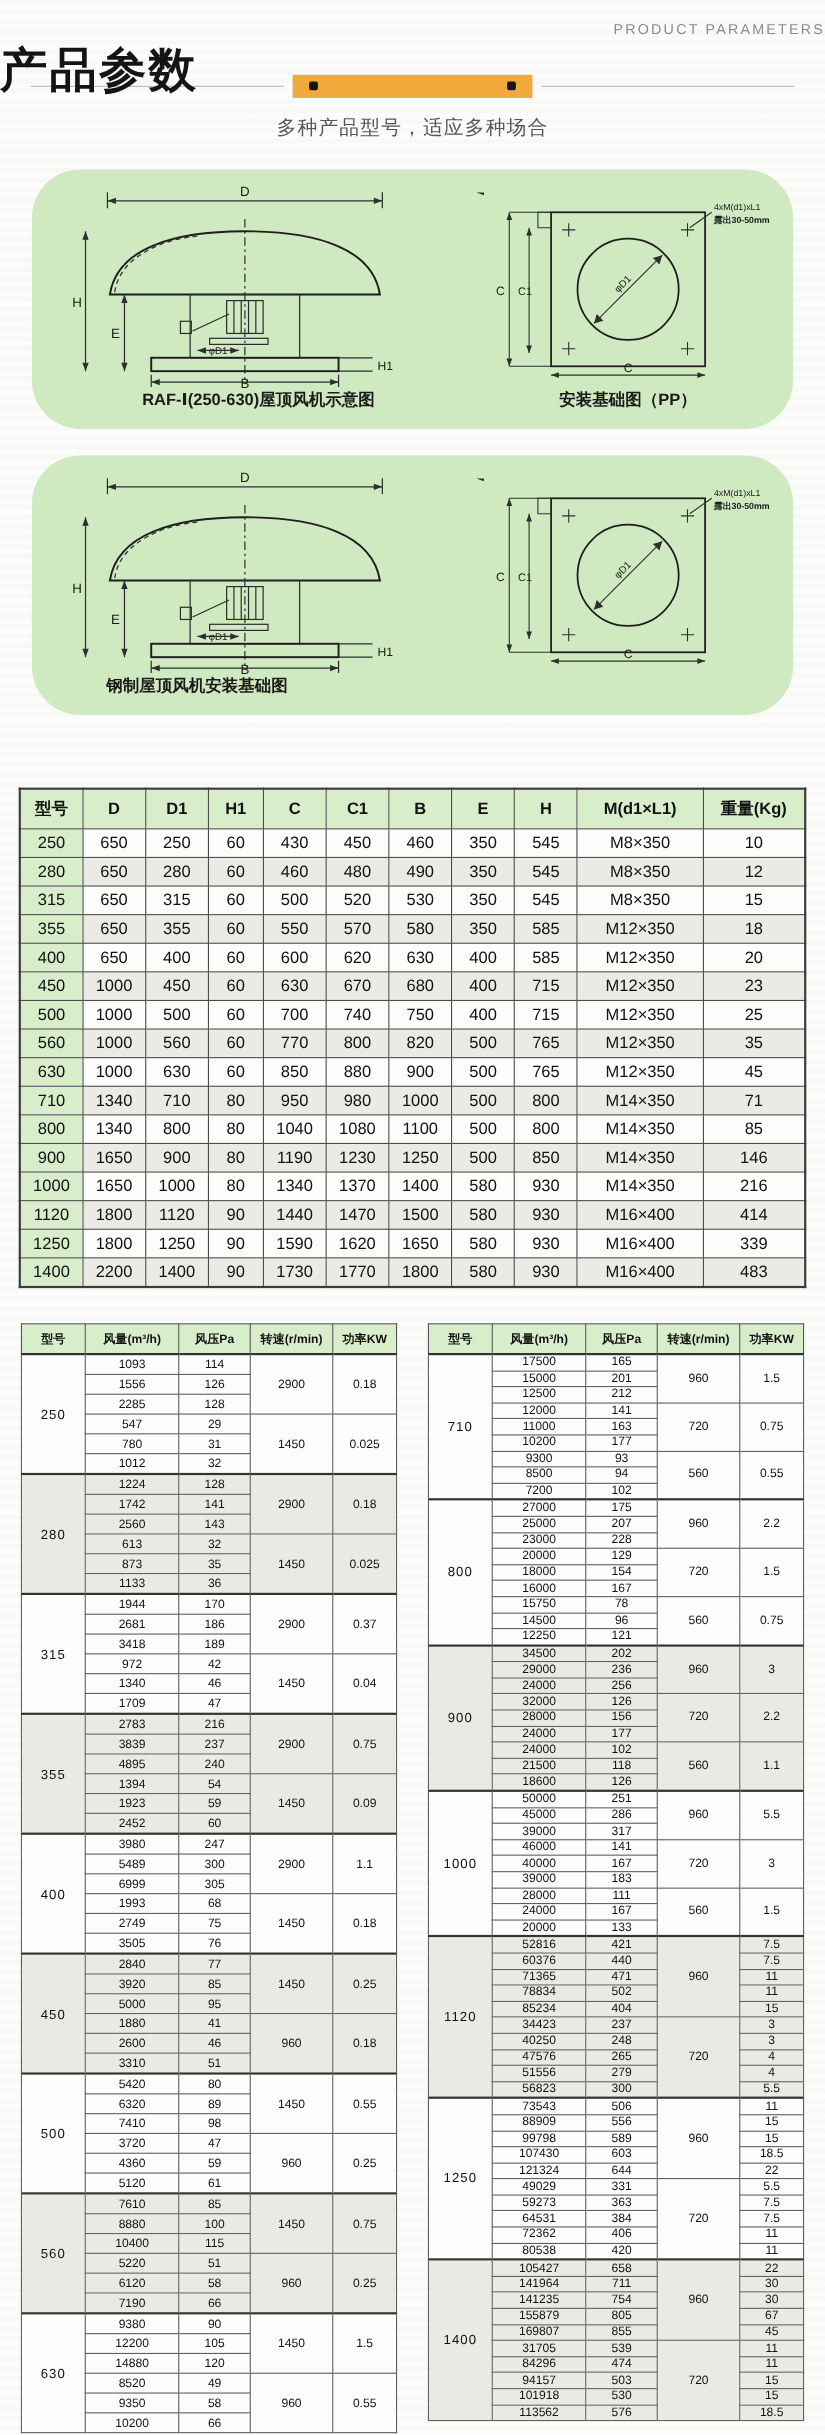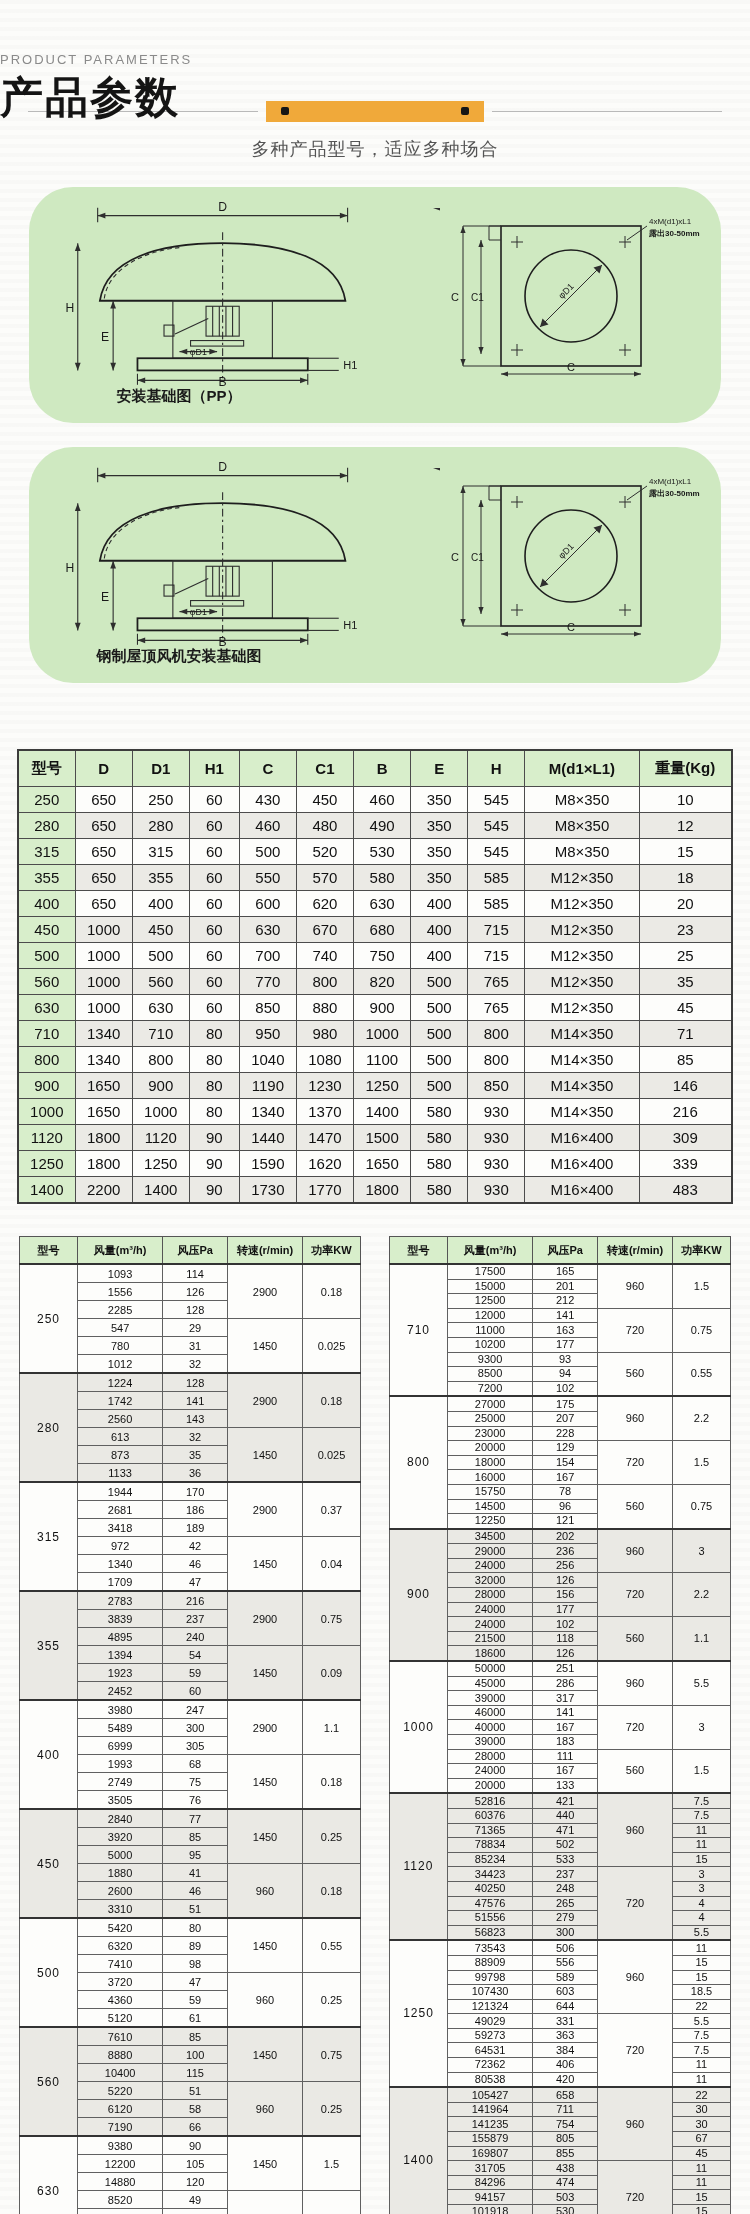--- a/index.html
+++ b/index.html
@@ -13,22 +13,22 @@
     position:relative;
     width:750px;
     height:2214px;
     overflow:hidden;
     background:
       repeating-linear-gradient(180deg, rgba(0,0,0,0.015) 0 4px, rgba(0,0,0,0) 4px 9px),
       #fcfcfa;
   }
   
   .eyebrow{
-    padding-top:52px;
-    text-align:left;
+    padding-top:19px;
+    text-align:right;
     font-size:13px;
     letter-spacing:2px;
     color:#8a8a8a;
   }
   .title-wrap{
     position:relative;
     height:58px;
     margin-top:2px;
   }
   .title-band{
@@ -270,20 +270,21 @@
     <line class="dim" x1="68" y1="166" x2="208" y2="166"></line>
             <polygon fill="#2e2e2e" points="68,166 75,163.4 75,168.6"></polygon>
             <polygon fill="#2e2e2e" points="208,166 201,163.4 201,168.6"></polygon>
             <text class="lbl" x="138" y="163" font-size="11" text-anchor="middle">C</text>
     <line class="dim" x1="194" y1="32" x2="214" y2="18"></line>
     <text class="lbl" x="216" y="16" font-size="8">4xM(d1)xL1</text>
     <text class="lbl" x="216" y="28" font-size="8" font-weight="bold">露出30-50mm</text>
   </svg></div>
     </div>
     <div class="caps">
+      <div class="cap left">RAF-Ⅰ(250-630)屋顶风机示意图</div>
       <div class="cap right">安装基础图（PP）</div>
     </div>
   </div>
 
   <div class="panel second">
     <div class="panel-row">
       <div class="diagram-slot"><svg width="392" height="188" viewBox="0 0 340 170">
     <line class="dim" x1="44" y1="8" x2="44" y2="21"></line>
             <line class="dim" x1="270" y1="8" x2="270" y2="21"></line>
     <line class="dim" x1="44" y1="15" x2="270" y2="15"></line>
@@ -573,21 +574,21 @@
           <td class="model-col">1120</td>
           <td>1800</td>
           <td>1120</td>
           <td>90</td>
           <td>1440</td>
           <td>1470</td>
           <td>1500</td>
           <td>580</td>
           <td>930</td>
           <td>M16×400</td>
-          <td>309</td>
+          <td>414</td>
         </tr>
         <tr>
           <td class="model-col">1250</td>
           <td>1800</td>
           <td>1250</td>
           <td>90</td>
           <td>1590</td>
           <td>1620</td>
           <td>1650</td>
           <td>580</td>
@@ -1100,21 +1101,21 @@
             <td>471</td>
             <td>11</td>
           </tr>
           <tr class="shade">
             <td>78834</td>
             <td>502</td>
             <td>11</td>
           </tr>
           <tr class="shade">
             <td>85234</td>
-            <td>533</td>
+            <td>404</td>
             <td>15</td>
           </tr>
           <tr class="shade">
             <td>34423</td>
             <td>237</td>
             <td rowspan="5">720</td>
             <td>3</td>
           </tr>
           <tr class="shade">
             <td>40250</td>
@@ -1211,21 +1212,21 @@
             <td>805</td>
             <td>67</td>
           </tr>
           <tr class="shade">
             <td>169807</td>
             <td>855</td>
             <td>45</td>
           </tr>
           <tr class="shade">
             <td>31705</td>
-            <td>438</td>
+            <td>539</td>
             <td rowspan="5">720</td>
             <td>11</td>
           </tr>
           <tr class="shade">
             <td>84296</td>
             <td>474</td>
             <td>11</td>
           </tr>
           <tr class="shade">
             <td>94157</td>

